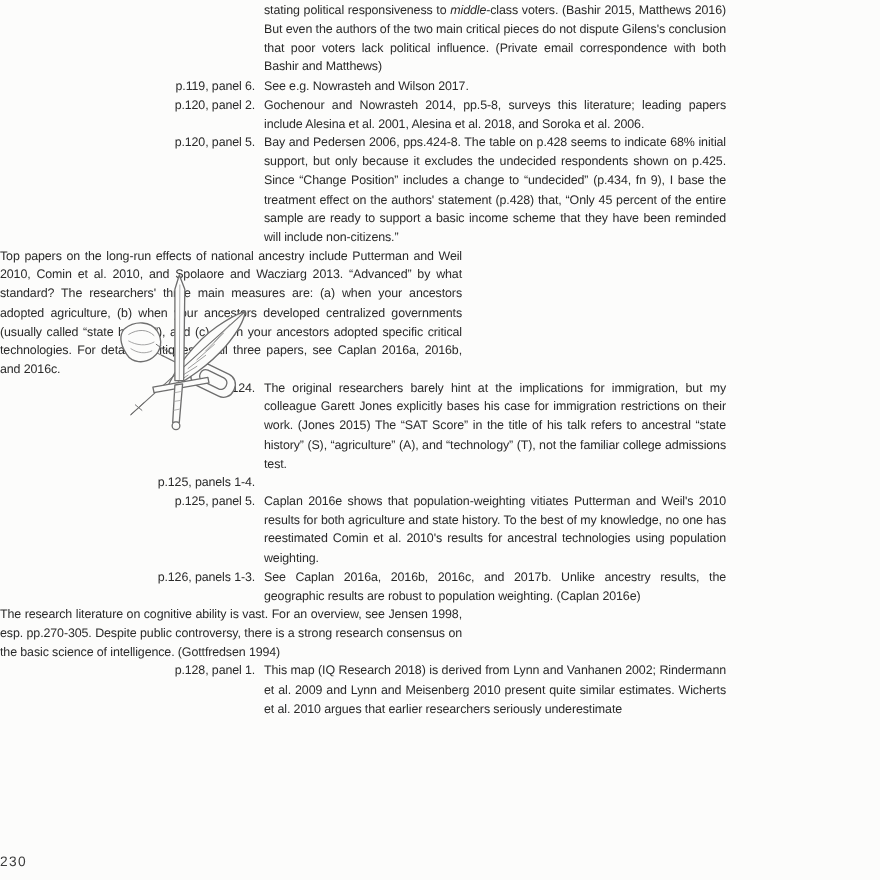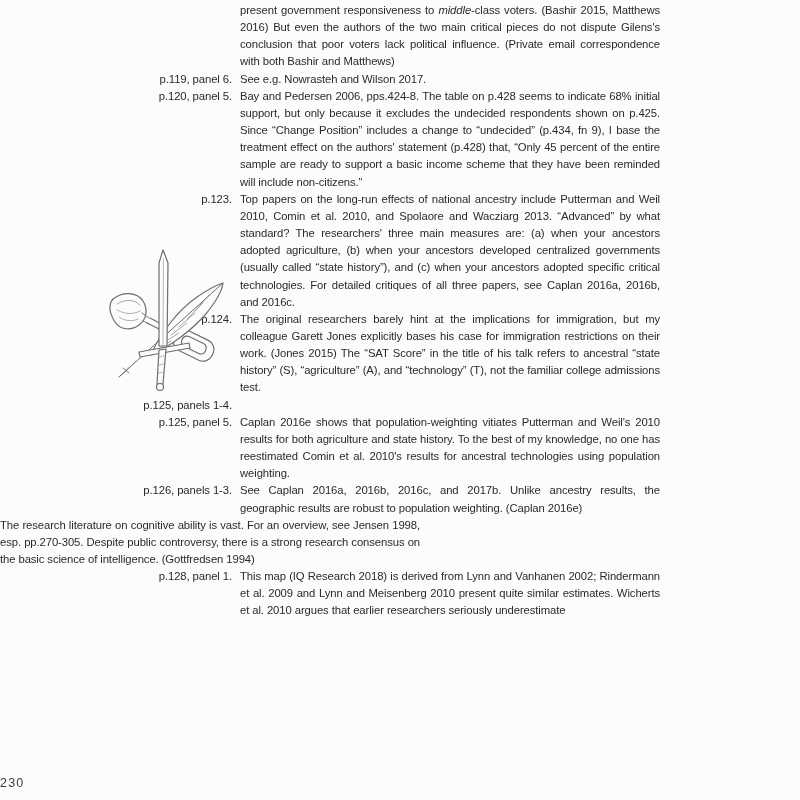--- a/index.html
+++ b/index.html
@@ -67,37 +67,40 @@
 </style>
 </head>
 <body>
 
 <div class="book-page">
 
   <div class="notes">
 
     <div class="note">
       <div class="note-label"></div>
-      <div class="note-text"><span>present government responsiveness to </span><em>middle</em><span>-class voters. (Bashir 2015, Matthews 2016) But even the authors of the two main critical pieces do not dispute Gilens's conclusion that poor voters lack political influence. (Private email correspondence with both Bashir and Matthews)</span></div>
+      <div class="note-text"><span>stating political responsiveness to </span><em>middle</em><span>-class voters. (Bashir 2015, Matthews 2016) But even the authors of the two main critical pieces do not dispute Gilens's conclusion that poor voters lack political influence. (Private email correspondence with both Bashir and Matthews)</span></div>
     </div>
 
     <div class="note">
       <div class="note-label">p.119, panel 6.</div>
       <div class="note-text">See e.g. Nowrasteh and Wilson 2017.</div>
     </div>
 
+    <div class="note">
+      <div class="note-label">p.120, panel 2.</div>
+      <div class="note-text">Gochenour and Nowrasteh 2014, pp.5-8, surveys this literature; leading papers include Alesina et al. 2001, Alesina et al. 2018, and Soroka et al. 2006.</div>
+    </div>
 
     <div class="note">
       <div class="note-label">p.120, panel 5.</div>
       <div class="note-text">Bay and Pedersen 2006, pps.424-8. The table on p.428 seems to indicate 68% initial support, but only because it excludes the undecided respondents shown on p.425. Since “Change Position” includes a change to “undecided” (p.434, fn 9), I base the treatment effect on the authors' statement (p.428) that, “Only 45 percent of the entire sample are ready to support a basic income scheme that they have been reminded will include non-citizens.”</div>
     </div>
 
 
     <div class="note">
-      <div class="note-label">p.123.</div>
       <div class="note-text">Top papers on the long-run effects of national ancestry include Putterman and Weil 2010, Comin et al. 2010, and Spolaore and Wacziarg 2013. “Advanced” by what standard? The researchers' three main measures are: (a) when your ancestors adopted agriculture, (b) when your ancestors developed centralized governments (usually called “state history”), and (c) when your ancestors adopted specific critical technologies. For detailed critiques of all three papers, see Caplan 2016a, 2016b, and 2016c.</div>
     </div>
 
     <div class="note">
       <div class="note-label">p.124.</div>
       <div class="note-text">The original researchers barely hint at the implications for immigration, but my colleague Garett Jones explicitly bases his case for immigration restrictions on their work. (Jones 2015) The “SAT Score” in the title of his talk refers to ancestral “state history” (S), “agriculture” (A), and “technology” (T), not the familiar college admissions test.</div>
     </div>
 
     <div class="note">
       <div class="note-label">p.125, panels 1-4.</div>

